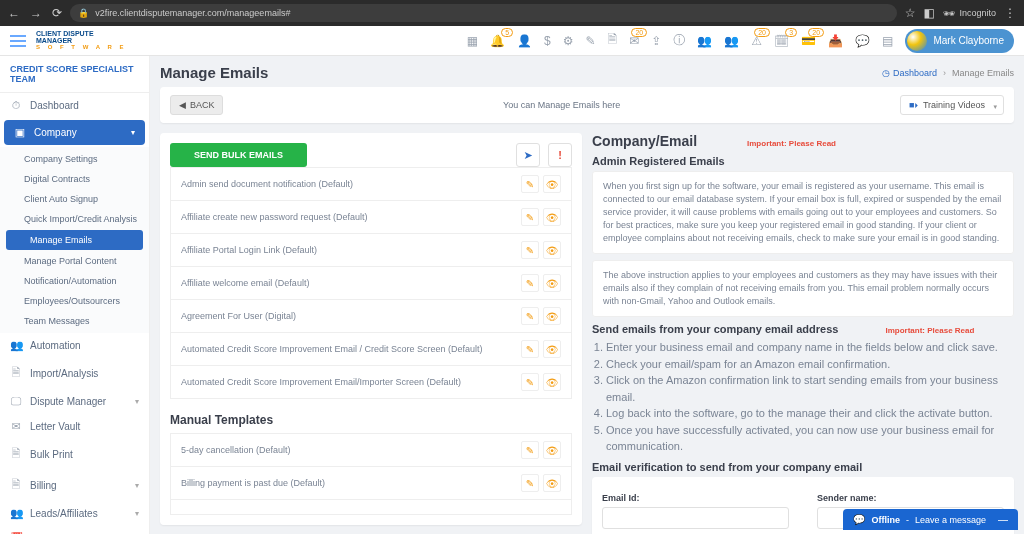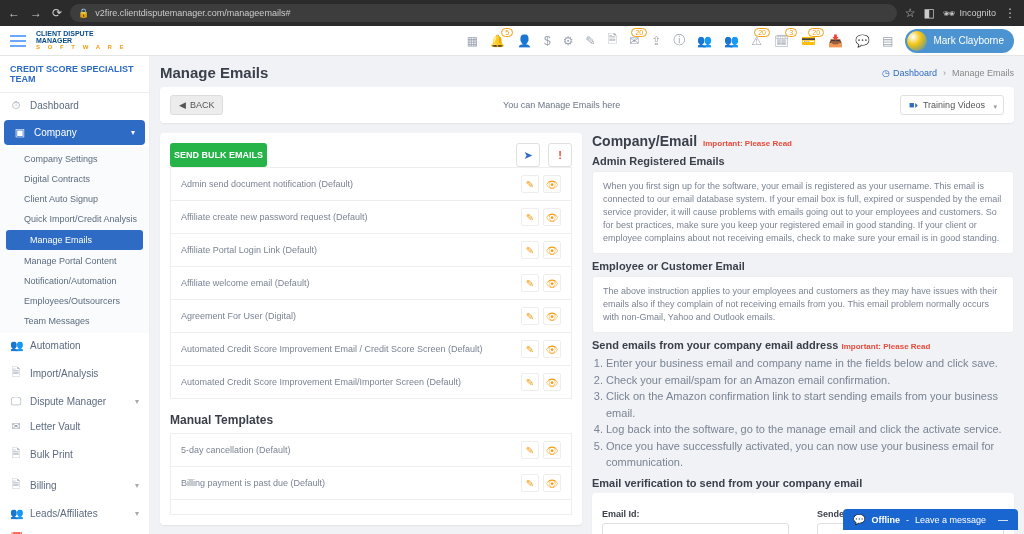--- a/index.html
+++ b/index.html
@@ -52,35 +52,35 @@
 .info-bar { background: #fff; border-radius: 4px; box-shadow: 0 1px 2px rgba(0,0,0,0.06); padding: 8px 10px; display: flex; align-items: center; }
 .btn-back { background: #ececec; border: 1px solid #ddd; border-radius: 3px; padding: 4px 8px; font-size: 9px; color: #555; display: flex; gap: 4px; align-items: center; cursor: pointer; }
 .info-text { flex: 1; text-align: center; color: #6a7585; font-size: 9px; }
 .trn-btn { border: 1px solid #e0e0e0; border-radius: 3px; padding: 4px 18px 4px 8px; font-size: 9px; color: #555; display: flex; gap: 5px; align-items: center; position: relative; cursor: pointer; }
 .trn-btn .cam { color: #2d6bc4; }
 .trn-btn .dd { position: absolute; right: 6px; top: 7px; font-size: 7px; color: #999; }
 .cols { display: flex; gap: 10px; margin-top: 10px; }
 .col { flex: 1; }
 .card { background: #fff; border-radius: 4px; box-shadow: 0 1px 2px rgba(0,0,0,0.06); padding: 10px 10px; margin-bottom: 10px; }
 .card-top { display: flex; align-items: center; gap: 8px; }
-.send-bulk { background: #26b348; color: #fff; border: none; border-radius: 3px; padding: 7px 4px; font-size: 9px; font-weight: 600; cursor: pointer; }
+.send-bulk { background: #26b348; color: #fff; border: none; border-radius: 3px; padding: 7px 24px; font-size: 9px; font-weight: 600; cursor: pointer; }
 .sq-icon { width: 24px; height: 24px; border: 1px solid #e0e0e0; border-radius: 3px; display: flex; align-items: center; justify-content: center; font-size: 11px; cursor: pointer; }
 .sq-icon.blue { color: #2d6bc4; }
 .sq-icon.red { color: #e74c3c; font-weight: 700; }
 .sect-title { font-size: 12px; font-weight: 600; color: #3a3f4b; margin: 8px 0 6px 0; }
 .tpl-list { }
 .tpl-row { display: flex; align-items: center; padding: 7px 10px; border: 1px solid #eee; border-top: none; font-size: 9px; color: #7a8494; }
 .tpl-row:first-child { border-top: 1px solid #eee; }
 .tpl-name { flex: 1; }
 .tpl-actions { display: flex; gap: 4px; }
 .ico-btn { width: 18px; height: 18px; border: 1px solid #eee; border-radius: 2px; display: flex; align-items: center; justify-content: center; font-size: 10px; cursor: pointer; }
 .ico-btn.edit { color: #f39c12; }
 .ico-btn.view { color: #f39c12; }
 .right-head { font-size: 14px; font-weight: 600; color: #3a3f4b; display: flex; align-items: baseline; gap: 6px; }
-.impt { color: #e74c3c; font-size: 8px; font-weight: 600; }
+.impt { color: #e74c3c; font-size: 8px; font-weight: 600; margin-left: 44px; }
 .impt a { color: #e74c3c; text-decoration: none; }
 .sub-head { font-size: 11px; font-weight: 600; color: #3a3f4b; margin: 6px 0 4px 0; }
 .box { background: #fff; border: 1px solid #eee; border-radius: 3px; padding: 8px 10px; font-size: 9px; color: #7a8494; line-height: 1.45; margin-bottom: 6px; }
 .ol { padding-left: 14px; font-size: 11px; color: #7a8494; line-height: 1.5; margin-bottom: 6px; }
 .form-row { display: flex; gap: 28px; margin-top: 6px; }
 .fld { flex: 1; }
 .fld label { font-size: 9px; color: #3a3f4b; font-weight: 600; display: block; margin-bottom: 4px; }
 .fld input { width: 100%; border: 1px solid #e0e0e0; border-radius: 3px; height: 22px; padding: 0 6px; font-size: 9px; }
 
 .chat { position: fixed; bottom: 4px; right: 6px; background: #1a66d1; color: #fff; font-size: 9px; border-radius: 4px 4px 0 0; padding: 5px 10px; display: flex; align-items: center; gap: 6px; }
@@ -324,31 +324,30 @@
         </div>
       </div>
 
       <div class="col">
         <div class="right-head">
           <span>Company/Email</span>
           <span class="impt"><span>Important:</span> <a>Please Read</a></span>
         </div>
         <div class="sub-head">Admin Registered Emails</div>
         <div class="box">When you first sign up for the software, your email is registered as your username. This email is connected to our email database system. If your email box is full, expired or suspended by the email service provider, it will cause problems with emails going out to your employees and customers. So for best practices, make sure you keep your registered email in good standing. If your client or employee complains about not receiving emails, check to make sure your email is in good standing.</div>
-        <div class="sub-head">Employee or Customer Email</div>
         <div class="box">The above instruction applies to your employees and customers as they may have issues with their emails also if they complain of not receiving emails from you. This email problem normally occurs with non-Gmail, Yahoo and Outlook emails.</div>
         <div class="sub-head">
           <span>Send emails from your company email address</span>
           <span class="impt" style="font-weight:600"> <span>Important:</span> <a>Please Read</a></span>
         </div>
         <ol class="ol" id="steps">
             <li>Enter your business email and company name in the fields below and click save.</li>
             <li>Check your email/spam for an Amazon email confirmation.</li>
             <li>Click on the Amazon confirmation link to start sending emails from your business email.</li>
-            <li>Log back into the software, go to the manage email and click the activate service.</li>
+            <li>Log back into the software, go to the manage their and click the activate button.</li>
             <li>Once you have successfully activated, you can now use your business email for communication.</li>
           </ol>
         <div class="sub-head">Email verification to send from your company email</div>
         <div class="card" style="padding:10px">
           <div class="form-row">
             <div class="fld">
               <label>Email Id:</label>
               <input type="text" style="">
             </div>
             <div class="fld">

